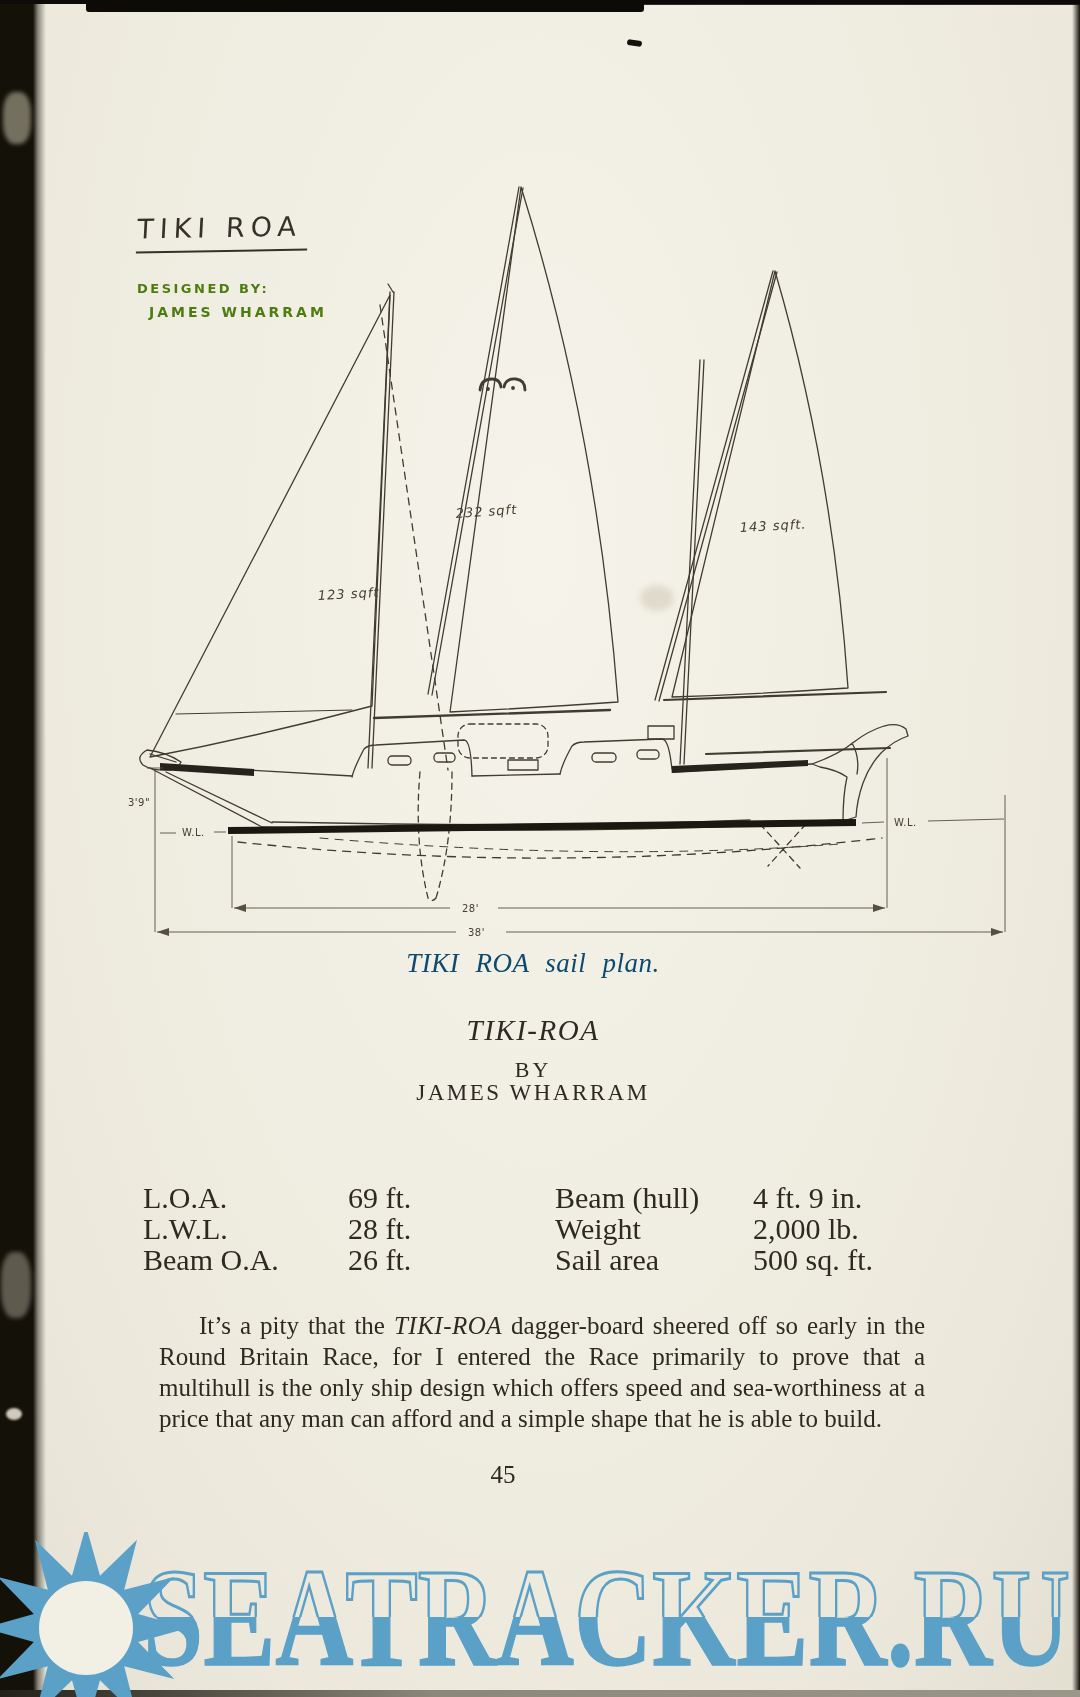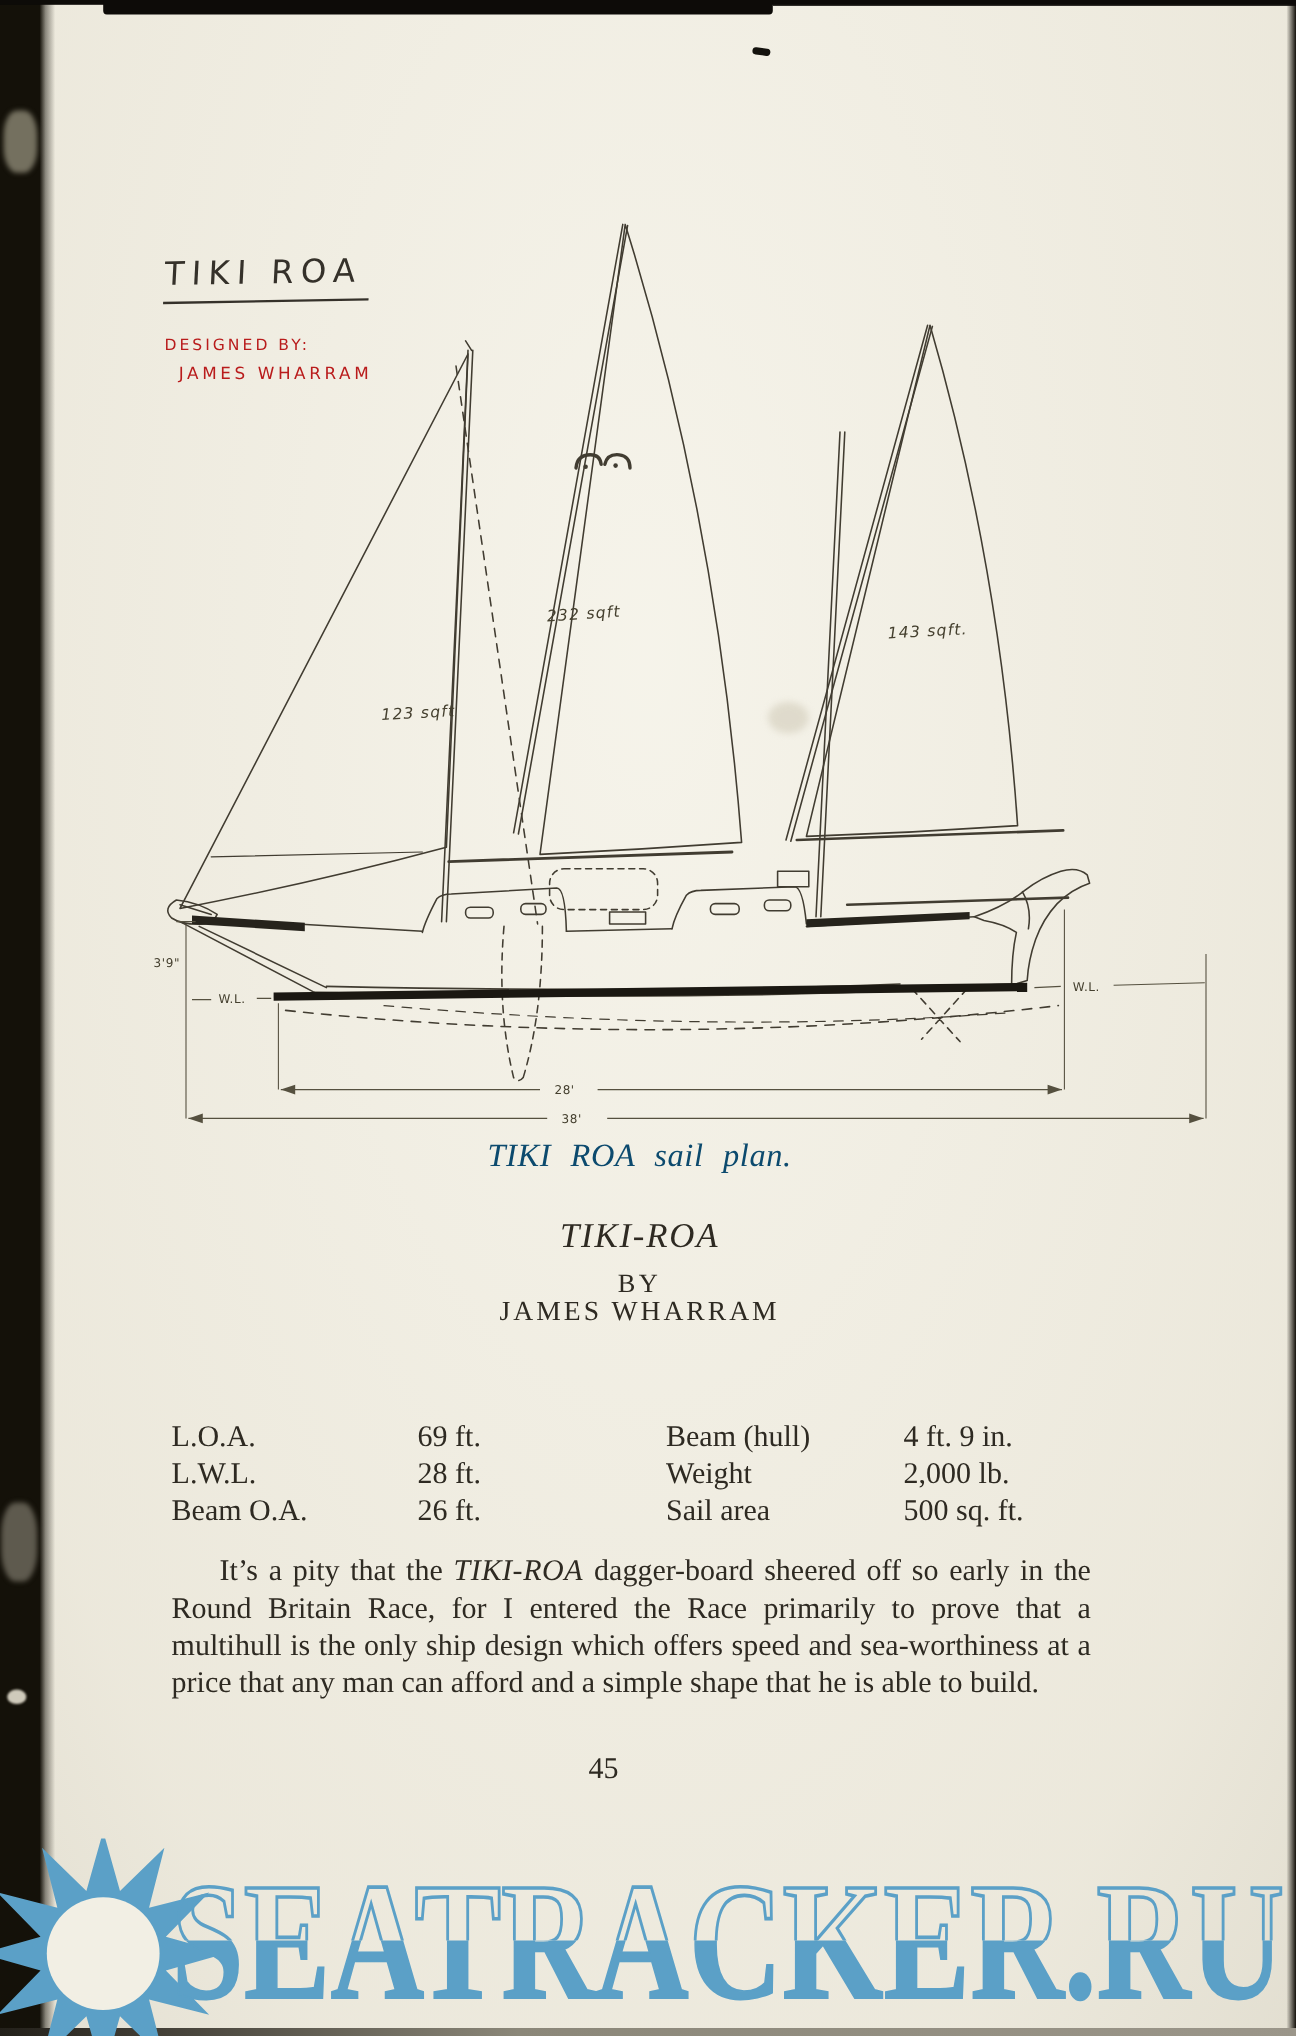--- a/index.html
+++ b/index.html
@@ -27,42 +27,42 @@
     background:linear-gradient(270deg,#15120c,rgba(21,18,12,0));}
   .bottom-bar{position:absolute;left:0;bottom:0;width:100%;height:7px;z-index:6;
     background:linear-gradient(90deg,#23201a,#8b8779 40%,#9b968a);}
   .stain{position:absolute;left:640px;top:585px;width:34px;height:26px;background:#cfc9b6;opacity:.55;border-radius:50%;filter:blur(3px);z-index:2;}
   
   .hand-title{
     position:absolute;left:137px;top:212px;z-index:3;
     font-family:"DejaVu Sans",sans-serif;font-size:27px;letter-spacing:6px;color:#35312a;
     border-bottom:2px solid #35312a;padding:0 6px 7px 0;transform:skewX(-4deg) rotate(-1deg);
   }
-  .hand-credit{position:absolute;z-index:3;font-family:"DejaVu Sans",sans-serif;color:#b91c1c;}
+  .hand-credit{position:absolute;z-index:3;font-family:"DejaVu Sans",sans-serif;color:#4d7c0f;font-weight:bold;}
   .hand-credit.l1{left:137px;top:281px;font-size:13px;letter-spacing:2.5px;}
   .hand-credit.l2{left:149px;top:304px;font-size:14px;letter-spacing:3px;}
   
   .plan{position:absolute;left:0;top:0;width:1080px;height:1697px;z-index:2;}
   .plan text{font-family:"DejaVu Sans",sans-serif;fill:#45402f;}
   .sail-label{font-size:13px;letter-spacing:1px;font-style:italic;}
   .dim-label{font-size:10px;letter-spacing:.5px;fill:#55503f;}
   
   .caption{position:absolute;left:143px;top:948px;width:780px;text-align:center;z-index:3;
     font-style:italic;font-size:27px;word-spacing:9px;letter-spacing:.5px;color:#0c4a6e;}
   .h-title{position:absolute;left:143px;top:1014px;width:780px;text-align:center;z-index:3;
     font-style:italic;font-size:29px;letter-spacing:1.5px;color:#2e2a22;}
   .h-by{position:absolute;left:143px;top:1057px;width:780px;text-align:center;z-index:3;
     font-size:22px;letter-spacing:3px;color:#2e2a22;}
   .h-author{position:absolute;left:143px;top:1080px;width:780px;text-align:center;z-index:3;
     font-size:23px;letter-spacing:2.5px;color:#2e2a22;}
   .h-address{position:absolute;left:143px;top:1108px;width:780px;text-align:center;z-index:3;
     font-size:26px;letter-spacing:.3px;color:#2e2a22;}
-  .specs{position:absolute;left:143px;top:1182px;width:780px;z-index:3;font-size:25px;color:#2e2a22;}
+  .specs{position:absolute;left:143px;top:1182px;width:780px;z-index:3;font-size:30px;color:#2e2a22;}
   .spec-row{display:grid;grid-template-columns:205px 207px 198px auto;height:31px;line-height:31px;}
-  .para{position:absolute;left:143px;top:1294px;width:766px;z-index:3;margin:0;
+  .para{position:absolute;left:143px;top:1294px;width:766px;z-index:3;margin:16px;
     font-size:25px;line-height:31px;text-align:justify;text-indent:40px;color:#2e2a22;}
   .para i{letter-spacing:.5px;}
   .pagenum{position:absolute;left:468px;top:1461px;width:70px;text-align:center;z-index:3;
     font-size:25px;color:#2e2a22;}
   
   .watermark{position:absolute;left:0;top:1532px;width:1080px;height:165px;z-index:7;}
 </style>
 </head>
 <body>
 

